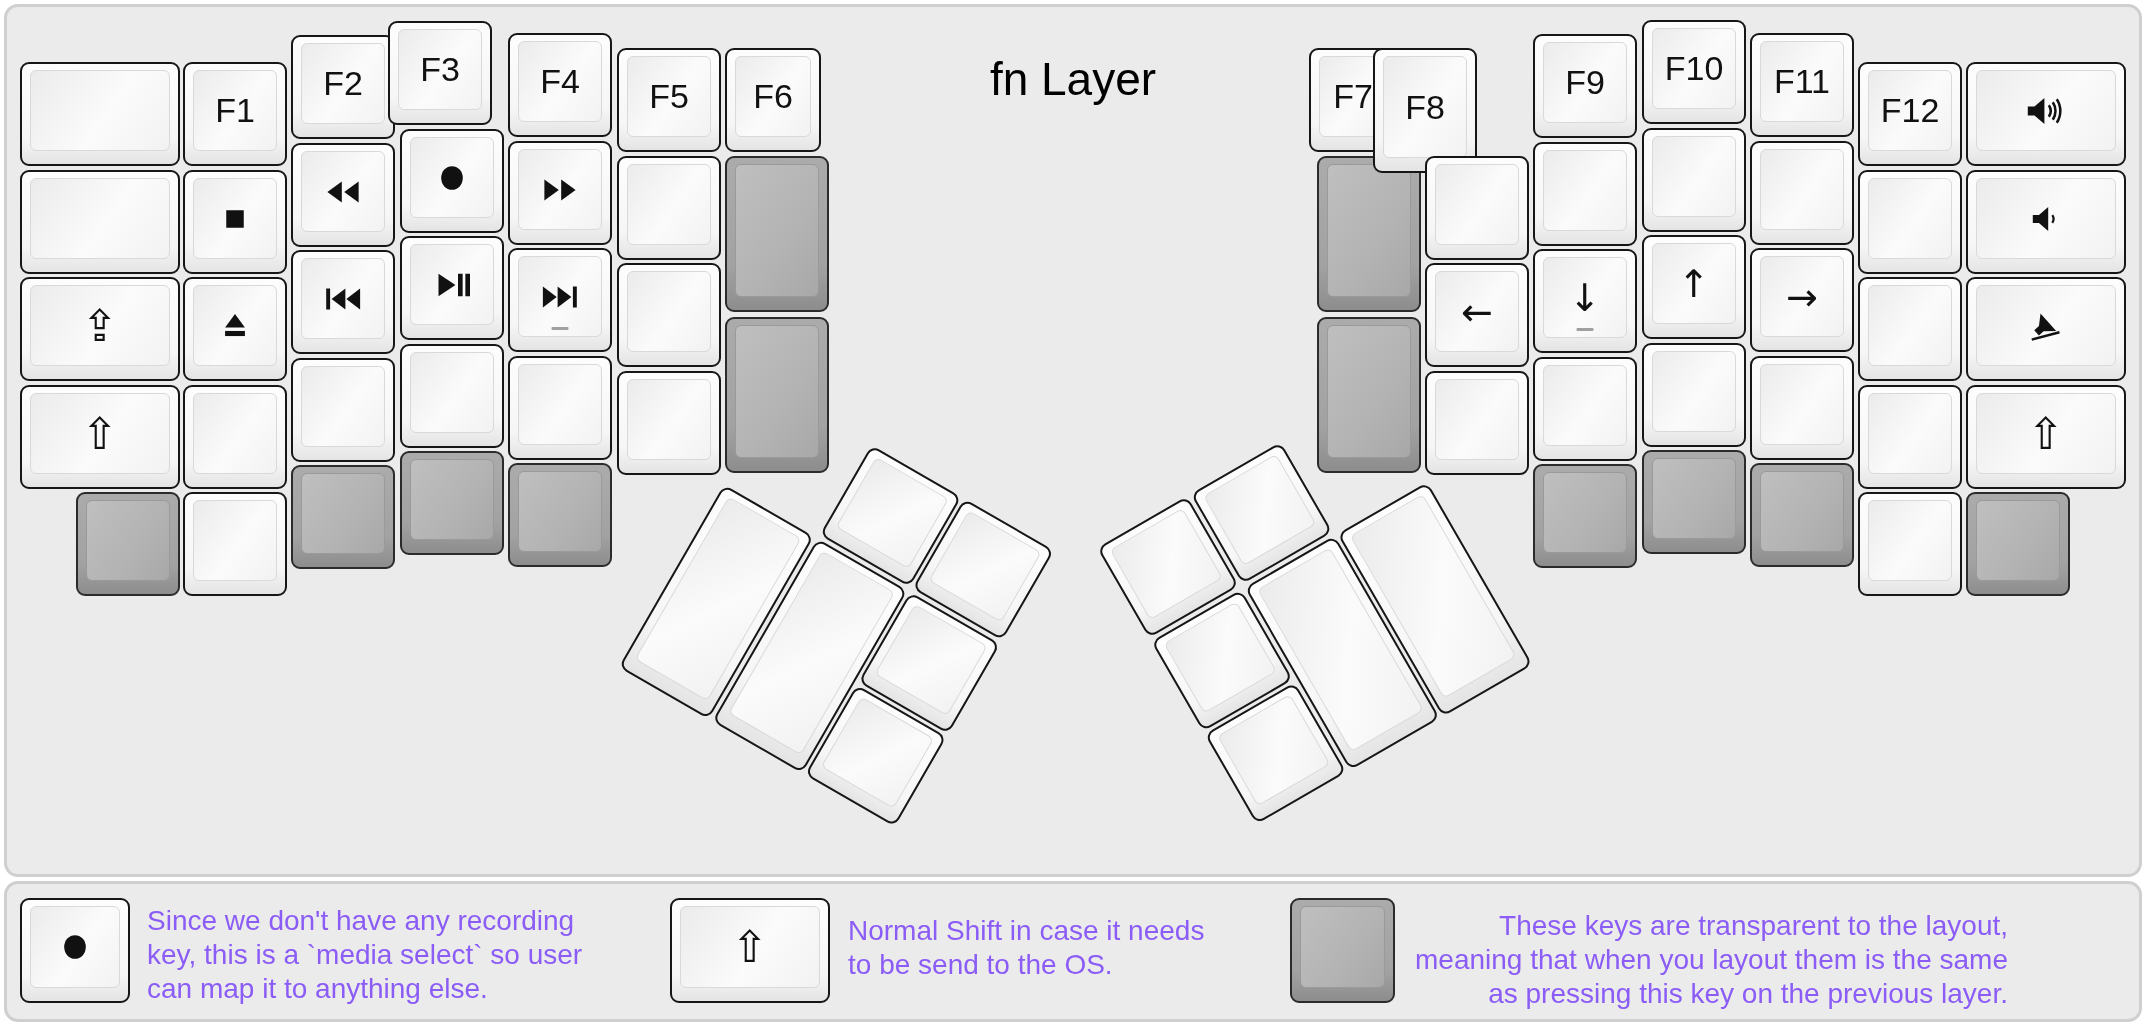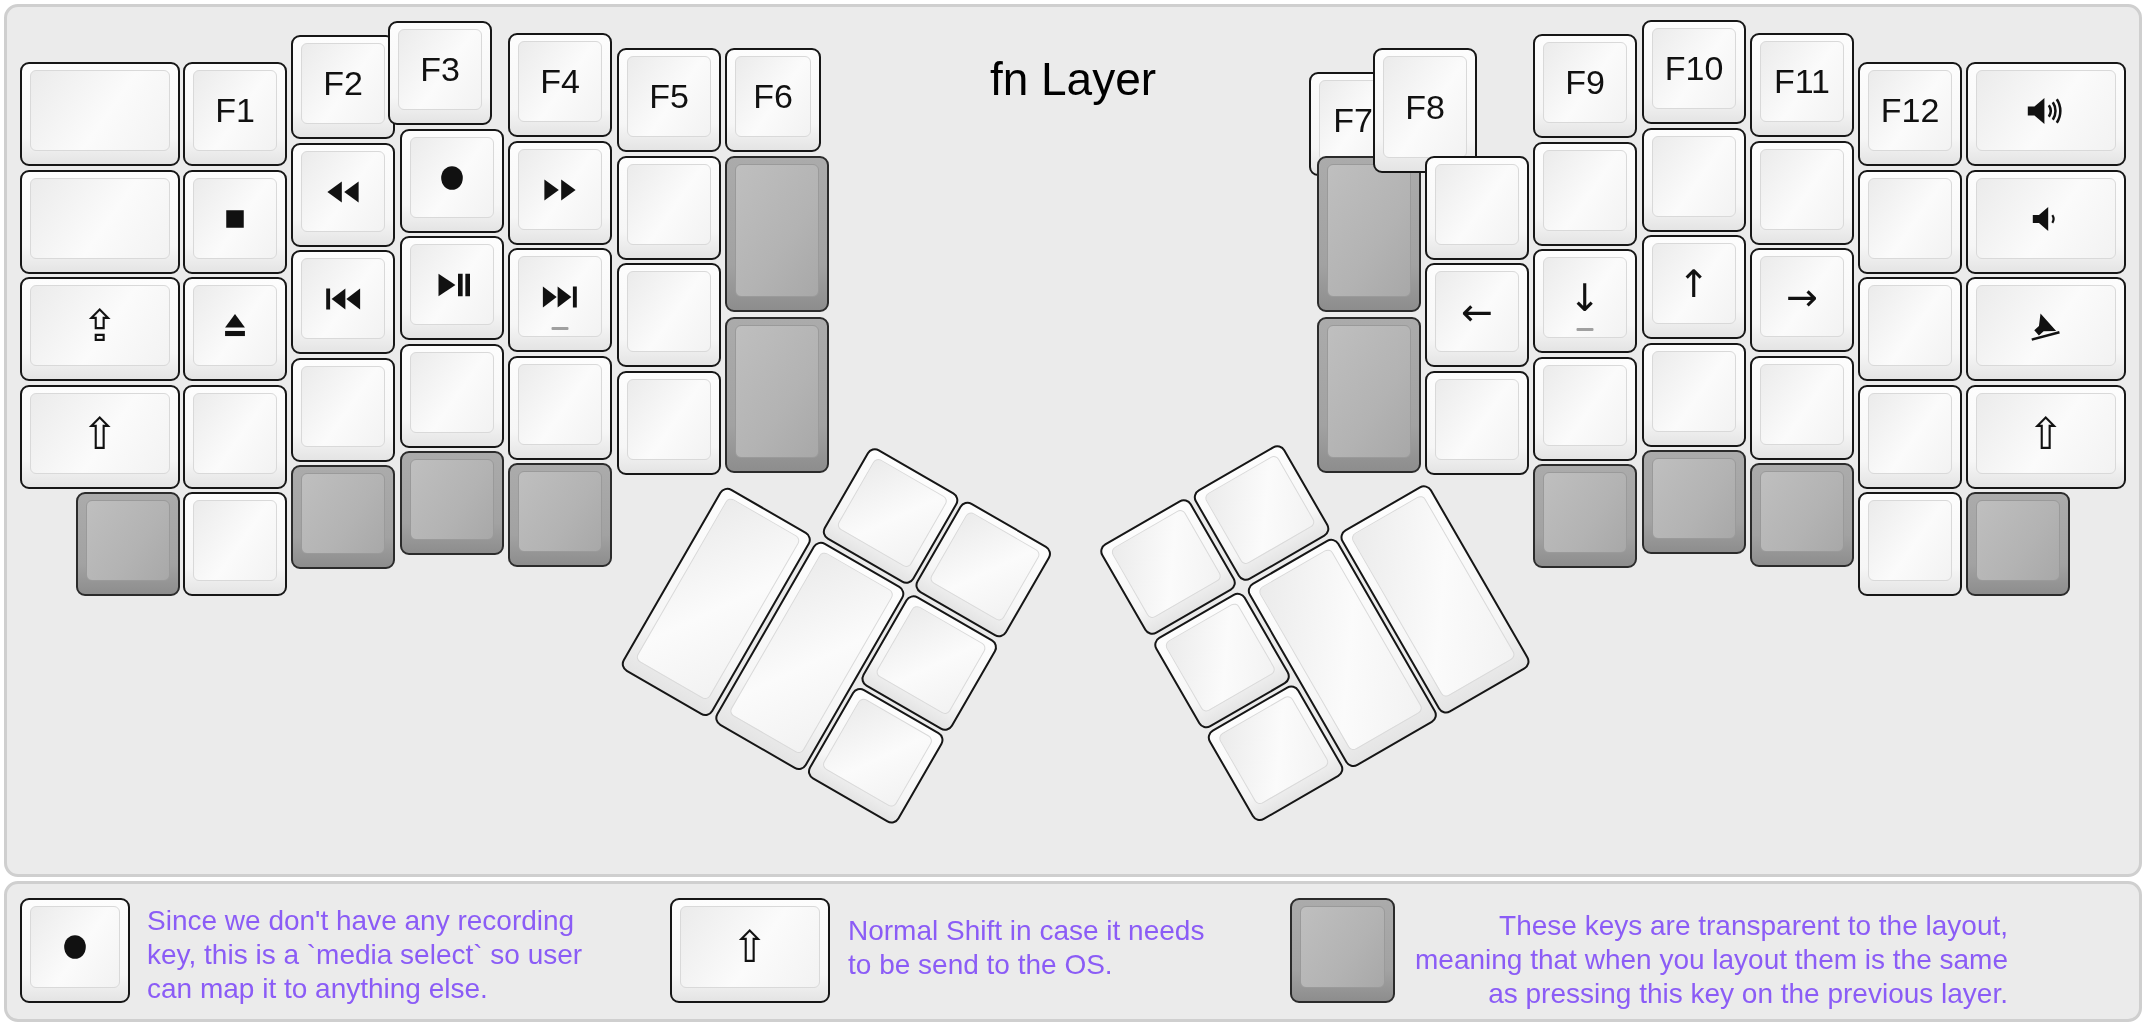--- a/index.html
+++ b/index.html
@@ -192,21 +192,21 @@
       <div class="cap">
         <span class="lbl">F6</span>
       </div>
     </div>
     <div class="key gray" style="left: 725px; top: 156px; width: 104px; height: 156px;">
       <div class="cap"></div>
     </div>
     <div class="key gray" style="left: 725px; top: 317px; width: 104px; height: 156px;">
       <div class="cap"></div>
     </div>
-    <div class="key" style="left: 1309px; top: 48px; width: 88px; height: 104px; margin-top: 24px;">
+    <div class="key" style="left: 1309px; top: 48px; width: 88px; height: 104px;">
       <div class="cap">
         <span class="lbl">F7</span>
       </div>
     </div>
     <div class="key gray" style="left: 1317px; top: 156px; width: 104px; height: 156px;">
       <div class="cap"></div>
     </div>
     <div class="key gray" style="left: 1317px; top: 317px; width: 104px; height: 156px;">
       <div class="cap"></div>
     </div>

